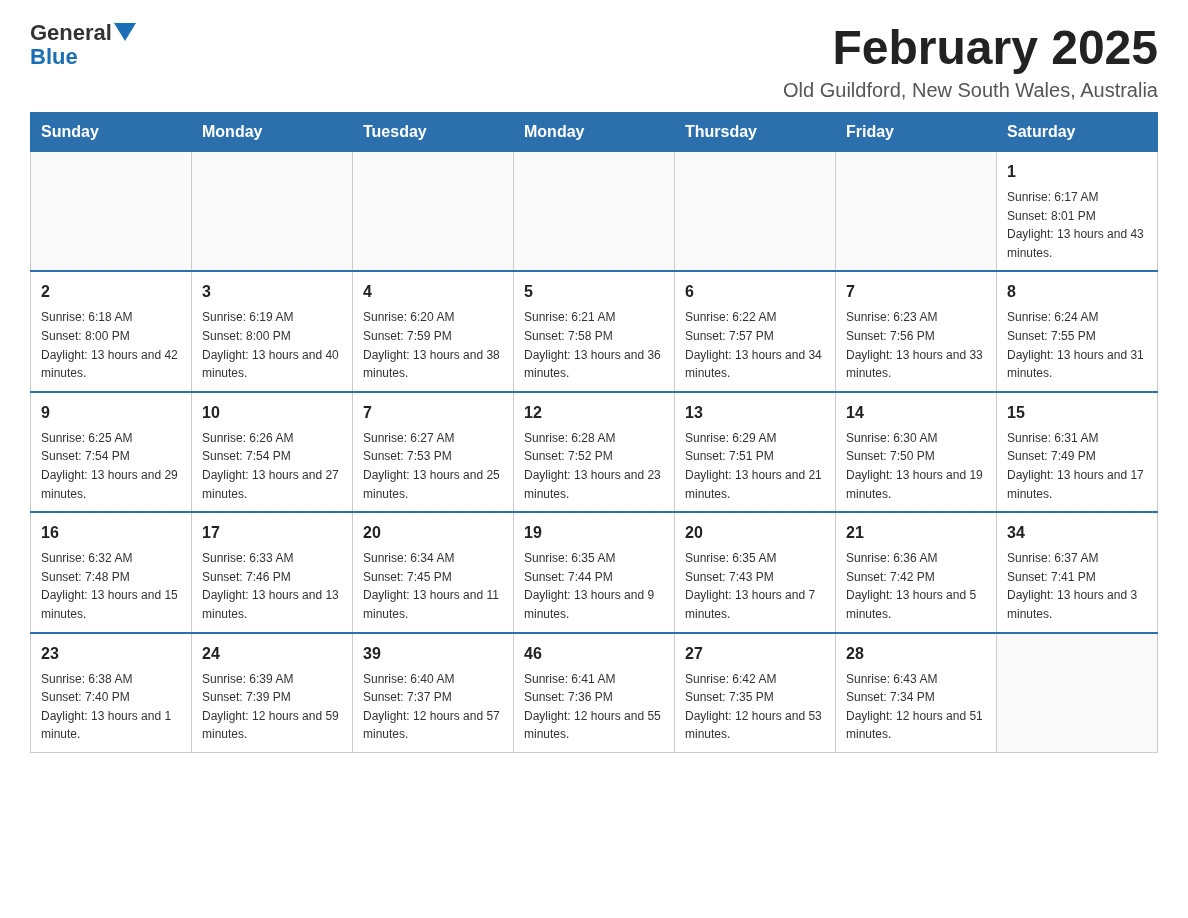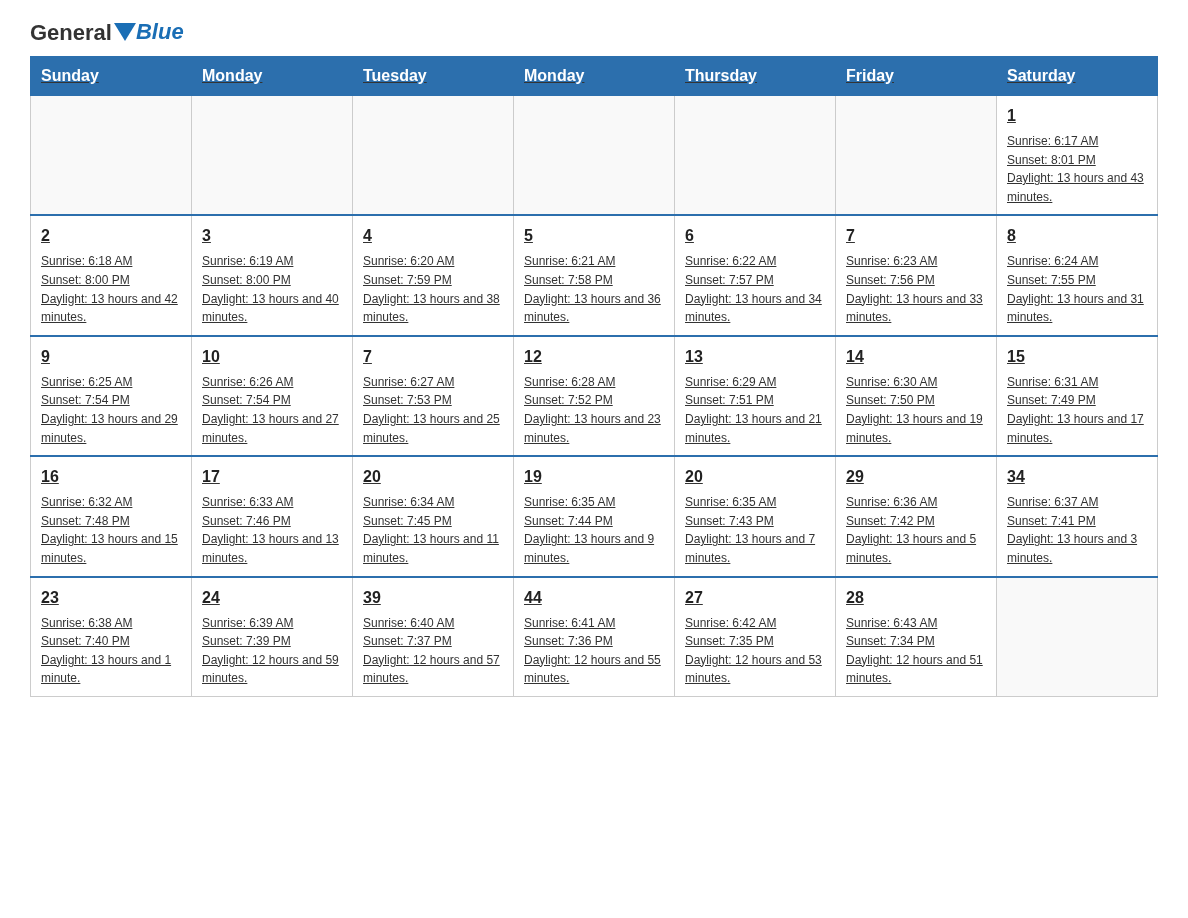--- a/index.html
+++ b/index.html
@@ -22,49 +22,47 @@
       font-weight: bold;
       color: #333;
     }
     .logo-text-blue {
       font-size: 22px;
       font-weight: bold;
       color: #1a6eb5;
     }
     .logo-container {
       display: flex;
-      flex-direction: row;
+      flex-direction: column;
     }
     .logo-line1 {
       display: flex;
       align-items: center;
     }
     .logo-line2 {
       display: flex;
       align-items: center;
       margin-top: -2px;
-      font-style: italic;
     }
     .title-block {
       text-align: right;
     }
     .calendar-title {
       font-size: 48px;
       font-weight: bold;
       color: #222;
     }
     .calendar-subtitle {
       font-size: 20px;
       color: #555;
       margin-top: 4px;
     }
     .calendar-table {
       width: 100%;
       border-collapse: collapse;
-      text-decoration: underline;
     }
     .calendar-table th {
       background-color: #2c6fad;
       color: #fff;
       font-size: 16px;
       font-weight: bold;
       padding: 10px 10px;
       text-align: left;
       border: 1px solid #2c6fad;
     }
@@ -105,20 +103,22 @@
       <span class="logo-text-general">General</span>
       <svg width="22" height="22" viewBox="0 0 22 22" style="margin-left:2px; margin-top:2px;">
         <polygon points="0,0 22,0 11,18" fill="#1a6eb5"></polygon>
       </svg>
     </div>
     <div class="logo-line2">
       <span class="logo-text-blue">Blue</span>
     </div>
   </div>
   <div class="title-block">
+    <div class="calendar-title">February 2025</div>
+    <div class="calendar-subtitle">Old Guildford, New South Wales, Australia</div>
   </div>
 </div>
 
 <table class="calendar-table">
   <thead>
     <tr>
       <th>Sunday</th>
       <th>Monday</th>
       <th>Tuesday</th>
       <th>Monday</th>
@@ -215,21 +215,21 @@
         </td>
         <td>
           <div class="day-number">19</div>
           <div class="day-info">Sunrise: 6:35 AM<br>Sunset: 7:44 PM<br>Daylight: 13 hours and 9 minutes.</div>
         </td>
         <td>
           <div class="day-number">20</div>
           <div class="day-info">Sunrise: 6:35 AM<br>Sunset: 7:43 PM<br>Daylight: 13 hours and 7 minutes.</div>
         </td>
         <td>
-          <div class="day-number">29</div>
+          <div class="day-number">21</div>
           <div class="day-info">Sunrise: 6:36 AM<br>Sunset: 7:42 PM<br>Daylight: 13 hours and 5 minutes.</div>
         </td>
         <td>
           <div class="day-number">34</div>
           <div class="day-info">Sunrise: 6:37 AM<br>Sunset: 7:41 PM<br>Daylight: 13 hours and 3 minutes.</div>
         </td>
       </tr>
       <tr class="row-border">
         <td>
           <div class="day-number">23</div>
@@ -237,21 +237,21 @@
         </td>
         <td>
           <div class="day-number">24</div>
           <div class="day-info">Sunrise: 6:39 AM<br>Sunset: 7:39 PM<br>Daylight: 12 hours and 59 minutes.</div>
         </td>
         <td>
           <div class="day-number">39</div>
           <div class="day-info">Sunrise: 6:40 AM<br>Sunset: 7:37 PM<br>Daylight: 12 hours and 57 minutes.</div>
         </td>
         <td>
-          <div class="day-number">44</div>
+          <div class="day-number">46</div>
           <div class="day-info">Sunrise: 6:41 AM<br>Sunset: 7:36 PM<br>Daylight: 12 hours and 55 minutes.</div>
         </td>
         <td>
           <div class="day-number">27</div>
           <div class="day-info">Sunrise: 6:42 AM<br>Sunset: 7:35 PM<br>Daylight: 12 hours and 53 minutes.</div>
         </td>
         <td>
           <div class="day-number">28</div>
           <div class="day-info">Sunrise: 6:43 AM<br>Sunset: 7:34 PM<br>Daylight: 12 hours and 51 minutes.</div>
         </td>

